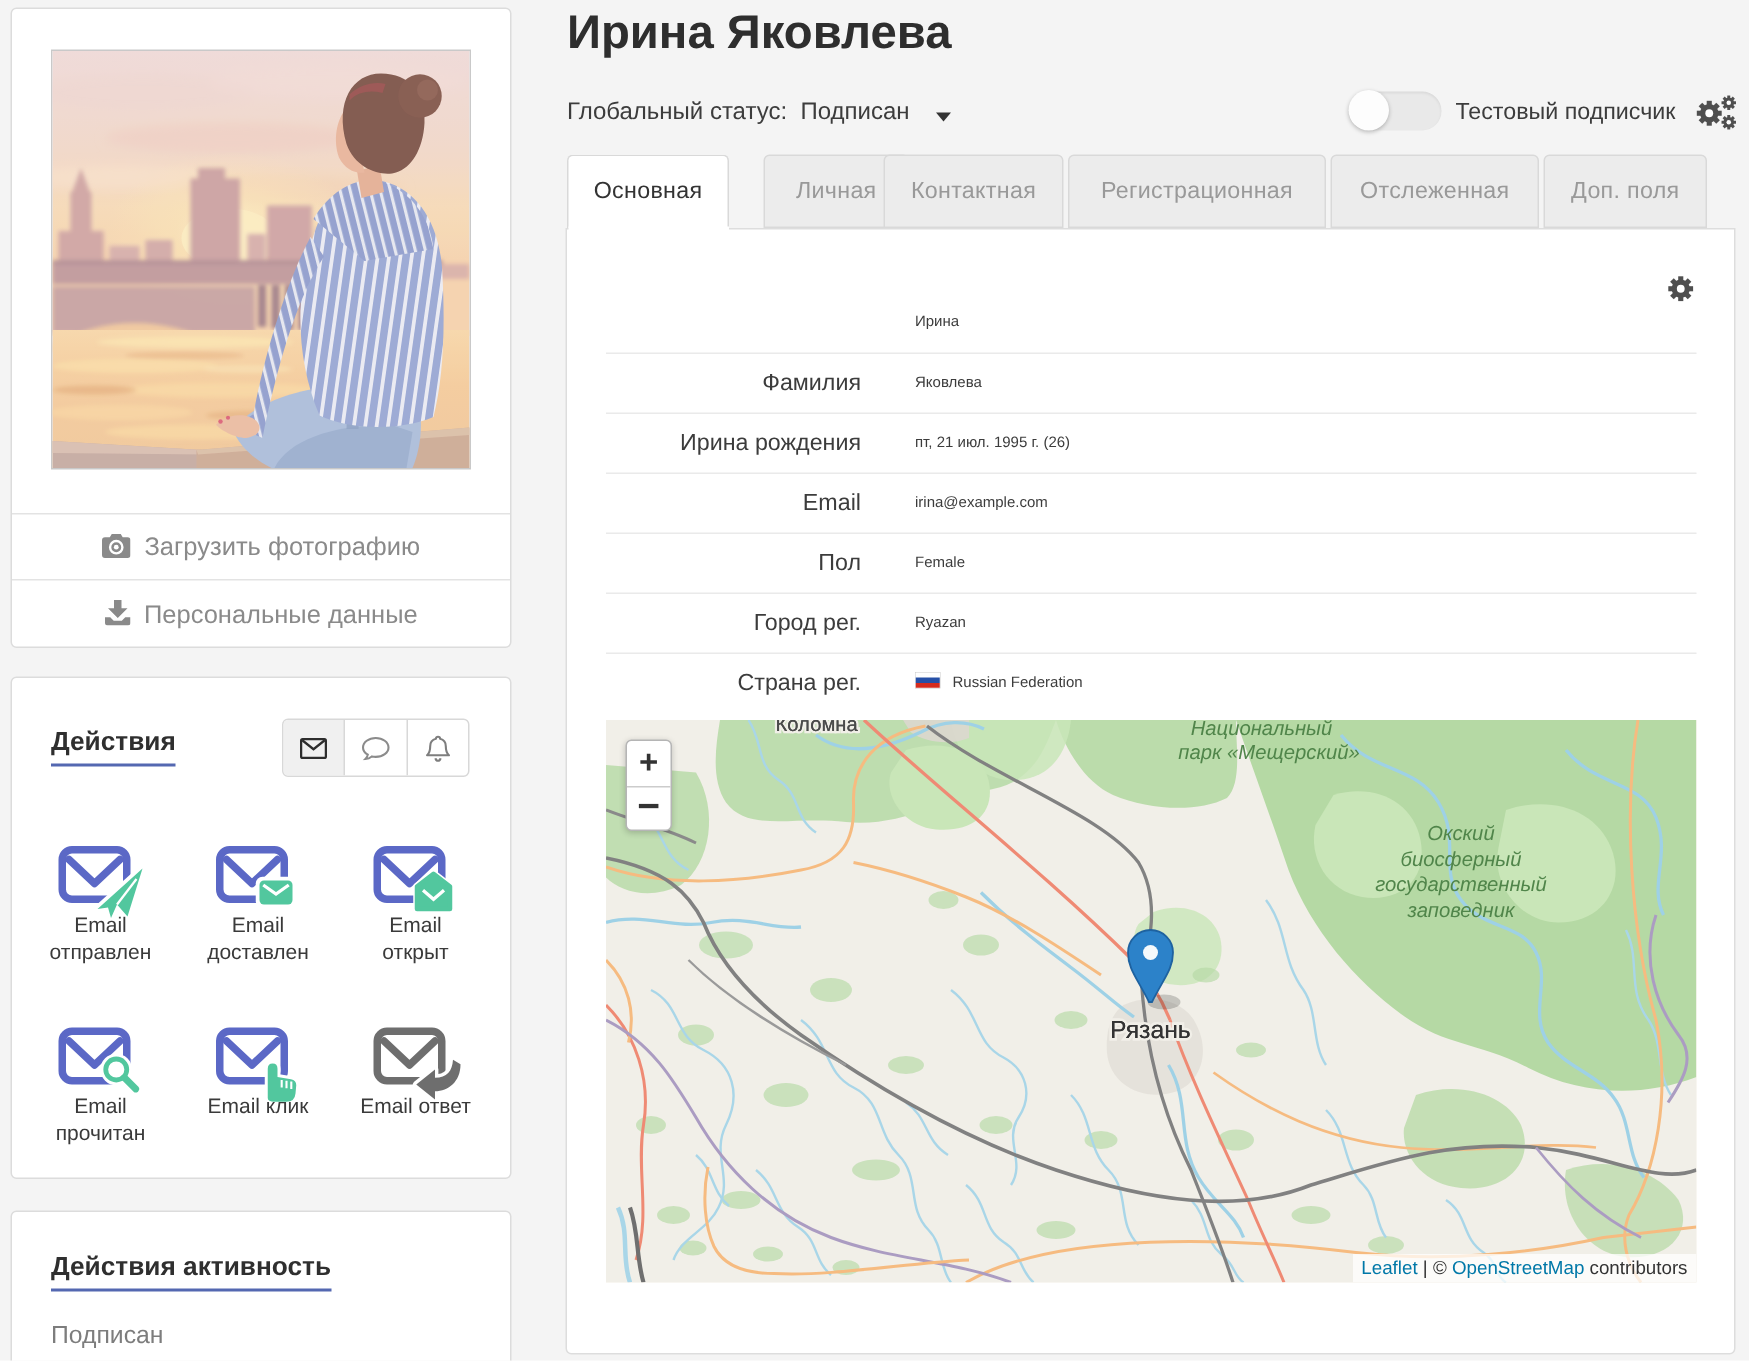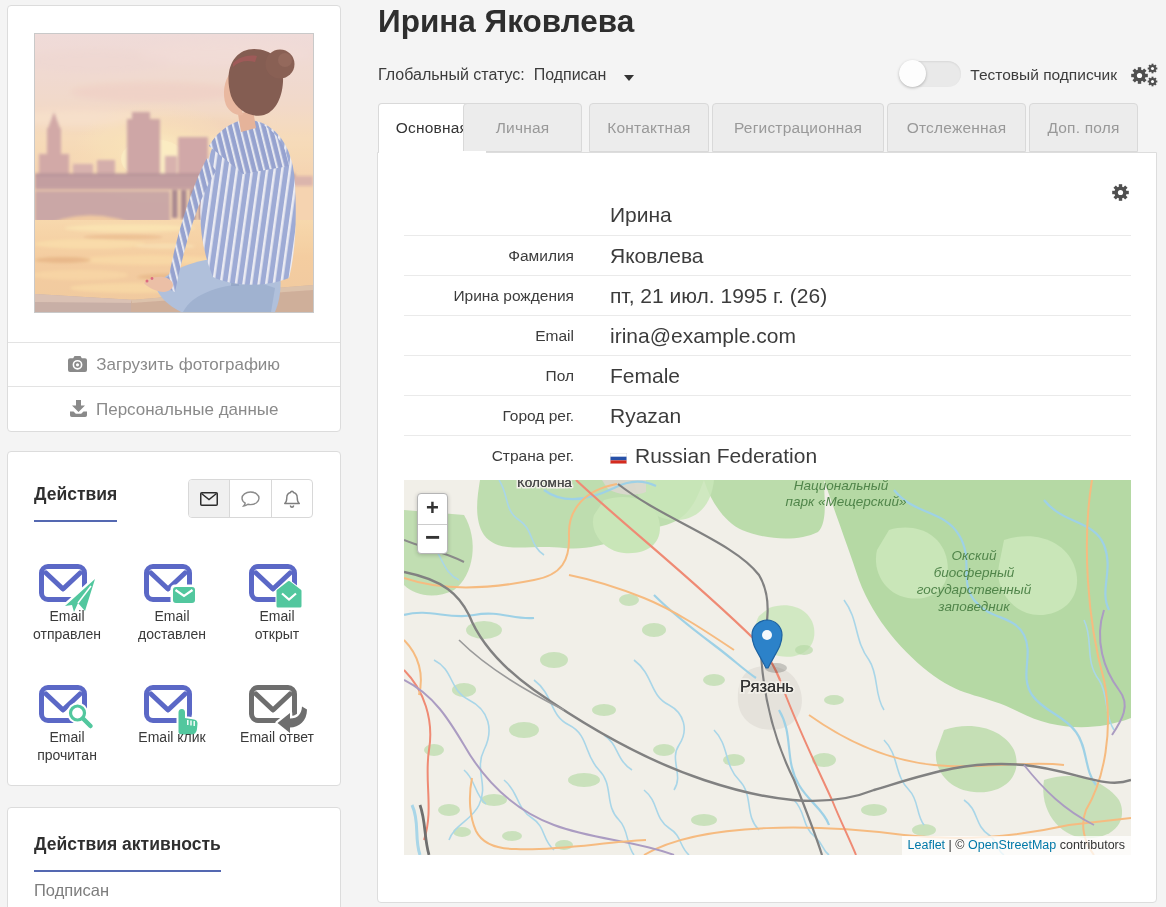--- a/index.html
+++ b/index.html
@@ -1,19 +1,19 @@
 <!DOCTYPE html>
 <html><head>
 <meta charset="utf-8">
 <style>
   * { margin:0; padding:0; box-sizing:border-box; }
   html,body { width:1166px; height:907px; overflow:hidden; }
   body { font-family:"Liberation Sans", sans-serif; background:#f4f4f4; color:#363636; position:relative; }
   .card { position:absolute; background:#fff; border:1px solid #dcdcdc; border-radius:4px; }
-  .hdr { font-weight:bold; font-size:17.5px; color:#2f2f2f; display:inline-block; border-bottom:2px solid #5468b1; padding-bottom:15px; }
+  .hdr { font-weight:bold; font-size:17.5px; color:#2f2f2f; display:inline-block; border-bottom:2px solid #5468b1; padding-bottom:4px; }
 </style>
 </head>
 <body>
 
 <div class="card" style="left:7px; top:5px; width:334px; height:427px;">
   <div style="position:absolute; left:26px; top:27px; width:280px; height:280px; border:1px solid #c9c9c9;">
     <svg width="278" height="278" viewBox="0 0 278 278">
       <defs>
         <linearGradient id="sky" x1="0" y1="0" x2="0" y2="1">
           <stop offset="0" stop-color="#eedad9"></stop>
@@ -264,38 +264,38 @@
   <use href="#gw" transform="translate(9.5,13.5)"></use>
   <use href="#gw" transform="translate(22.5,6.5) scale(0.58)"></use>
   <use href="#gw" transform="translate(22.5,19.5) scale(0.58)"></use>
 </svg>
 
 <style>
   .tab { position:absolute; top:103px; height:49px; background:#ececec; border:1px solid #d9d9d9; border-radius:4px 4px 0 0; color:#999; font-size:15.5px; letter-spacing:0.2px; text-align:center; line-height:47px; }
   .tab.act { background:#fff; color:#333; height:50px; border-bottom:none; }
 </style>
 <div class="tab act" style="left:378px; width:108px;">Основная</div>
-<div class="tab" style="left:463px; width:119px;">Личная</div>
+<div class="tab" style="left:509px; width:97px;">Личная</div>
 <div class="tab" style="left:589px; width:120px;">Контактная</div>
 <div class="tab" style="left:712px; width:172px;">Регистрационная</div>
 <div class="tab" style="left:887px; width:139px;">Отслеженная</div>
 <div class="tab" style="left:1029px; width:109px;">Доп. поля</div>
 
 <div style="position:absolute; left:377px; top:152px; width:780px; height:751px; background:#fff; border:1px solid #ddd; border-radius:0 0 4px 4px; border-top:1px solid #ddd;"></div>
 
 <div style="position:absolute; left:379px; top:151px; width:107px; height:3px; background:#fff;"></div>
 
 <svg id="gear1" style="position:absolute; left:1112px; top:184px;" width="17" height="17" viewBox="-8.5 -8.5 17 17">
     <use href="#gw"></use>
   </svg>
 
 <style>
   .trow { position:absolute; left:404px; width:727px; height:40px; }
   .trow .lb { position:absolute; left:0; width:170px; text-align:right; top:0; line-height:40px; font-size:15.5px; color:#3c3c3c; }
-  .trow .vl { position:absolute; left:206px; top:0; line-height:40px; font-size:21px; color:#3c3c3c; }
+  .trow .vl { position:absolute; left:206px; top:0; line-height:40px; font-size:10px; color:#3c3c3c; }
   .trow.bd { border-top:1px solid #eaeaea; }
 </style>
 <div class="trow" style="top:195px;">
     <span class="vl">Ирина</span>
   </div>
 <div class="trow bd" style="top:235px;">
     <span class="lb">Фамилия</span>
     <span class="vl">Яковлева</span>
   </div>
 <div class="trow bd" style="top:275px;">

